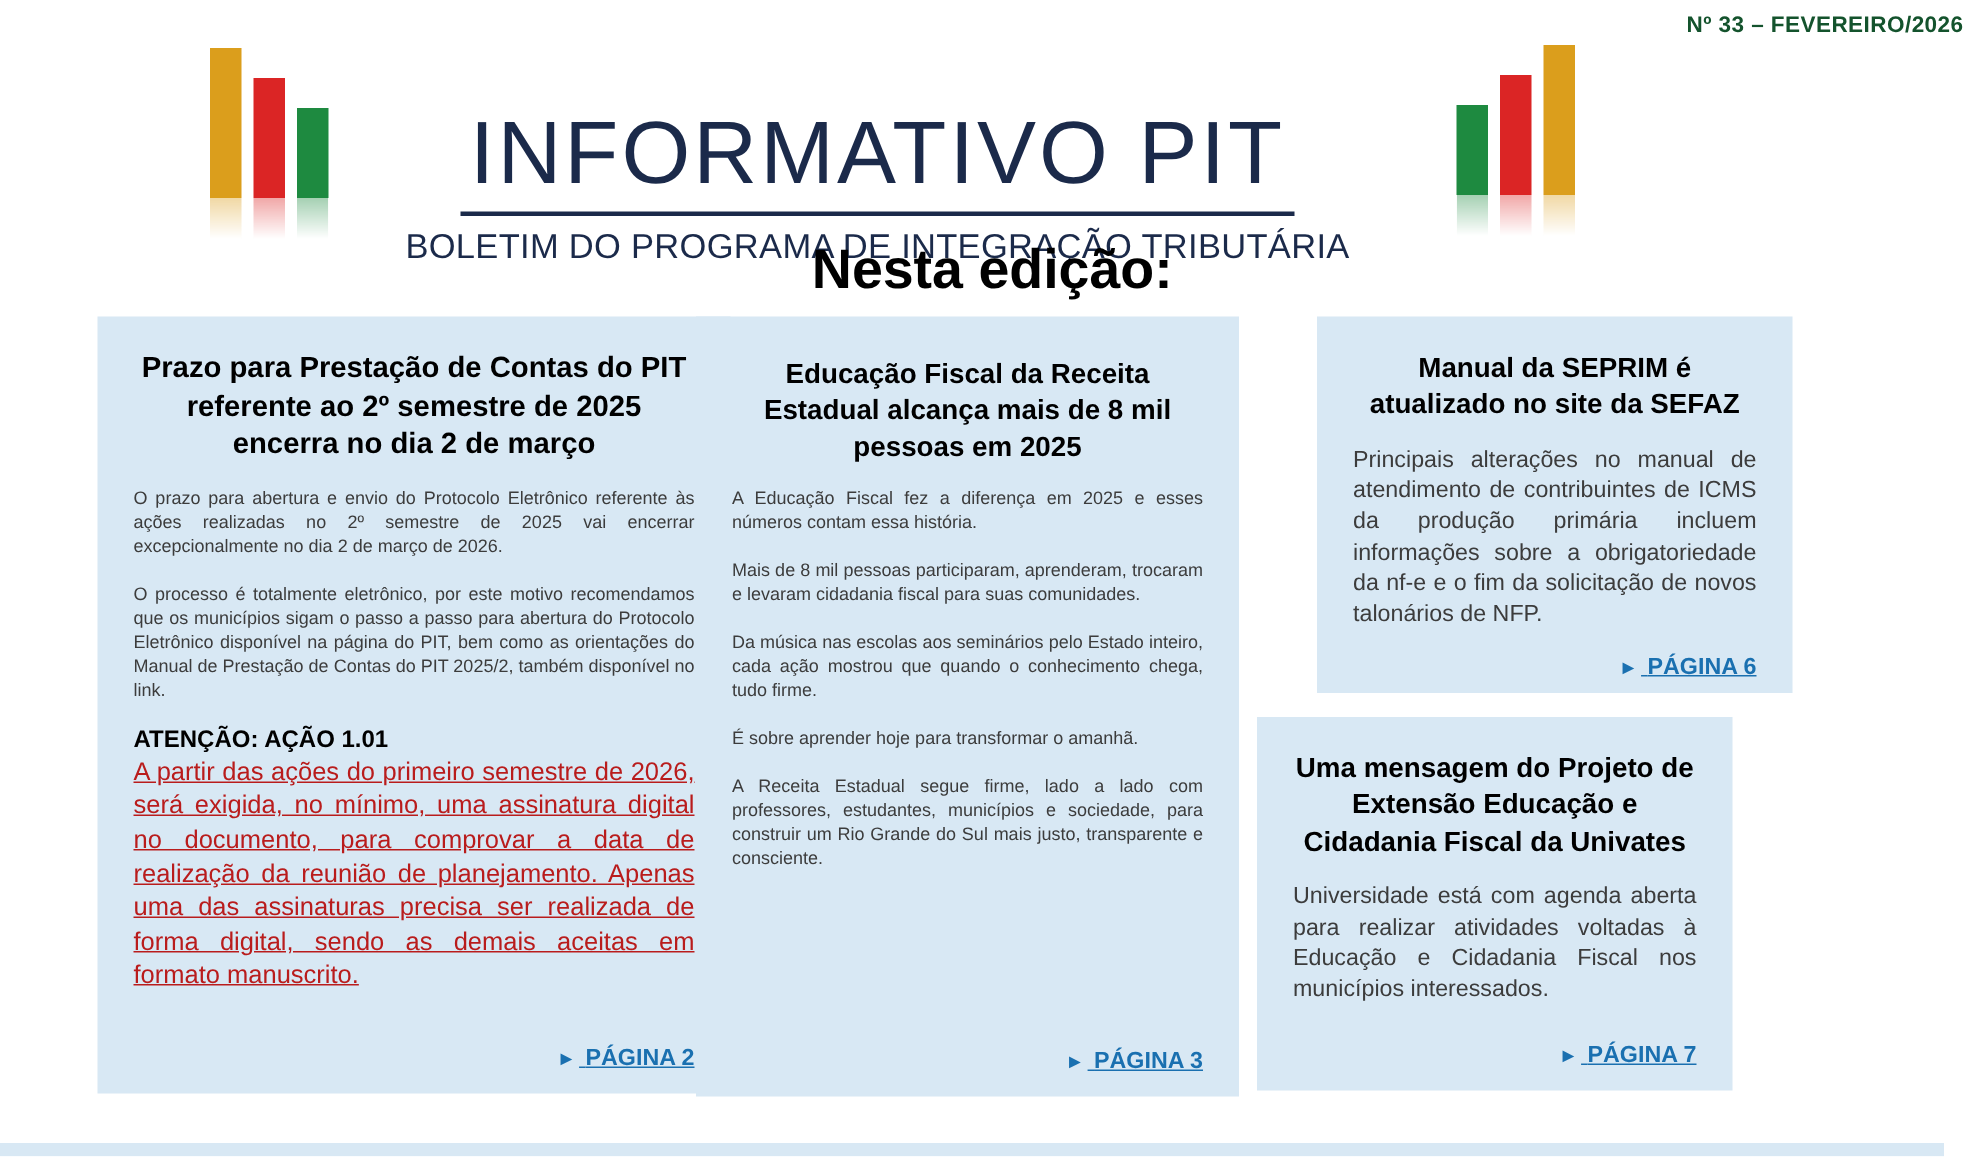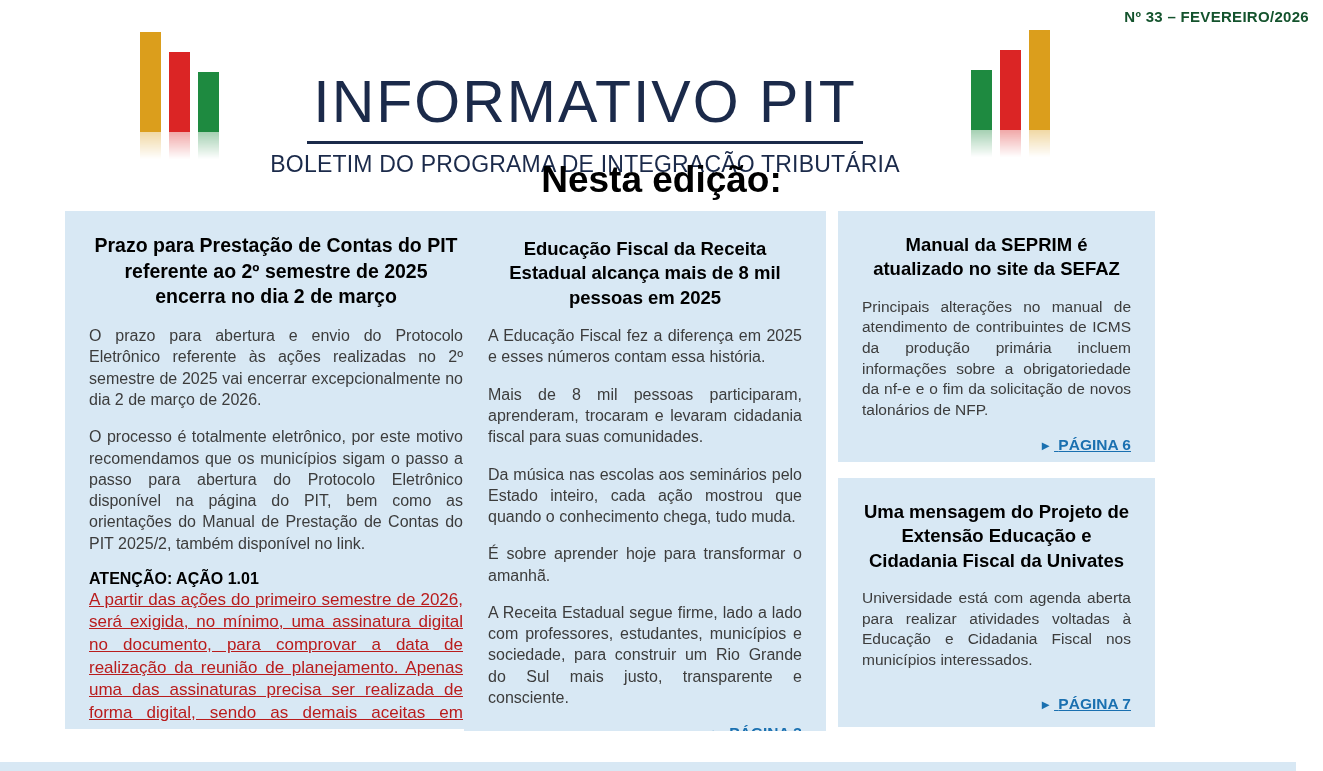--- a/index.html
+++ b/index.html
@@ -31,27 +31,27 @@
   .newsletter-subtitle { margin-top:7px; font-size:23px; letter-spacing:0.2px; }
 
   .section-heading { position:absolute; top:159px; left:0; width:100%; text-align:center;
       font-size:37px; font-weight:bold; color:#000; }
 
   
   .card { position:absolute; background:#D8E8F4; display:flex; flex-direction:column;
       padding:22px 24px 14px; overflow:hidden; }
   .card-1 { left:33px;  top:211px; width:422px; height:518px;margin-left:32px; }
   .card-2 { left:464px; top:211px; width:362px; height:520px; padding-top:26px; }
-  .card-3 { left:838px; top:211px; width:317px; height:251px; }
+  .card-3 { left:878px; top:211px; width:317px; height:251px; }
   .card-4 { left:838px; top:478px; width:317px; height:249px; }
 
   .card-title { font-size:19.5px; font-weight:bold; text-align:center; color:#000;
       line-height:1.32; margin-bottom:15px; }
   .card-2 .card-title, .card-3 .card-title, .card-4 .card-title { font-size:18.5px; }
-  .card p.body { font-size:16px; color:#3c3c3c; text-align:justify; line-height:1.33; margin-bottom:16px; }
+  .card p.body { font-size:12px; color:#3c3c3c; text-align:justify; line-height:1.33; margin-bottom:16px; }
   .card-3 p.body, .card-4 p.body { font-size:15.5px; }
   .attention-heading { font-size:16px; font-weight:bold; color:#000; margin-bottom:1px; }
   .attention-body { font-size:17px; color:#b91c1c; text-align:justify; line-height:1.33;text-decoration:underline; }
 
   .card-link { margin-top:auto; text-align:right; font-size:15.5px; font-weight:bold;
       color:#1A70B0; text-decoration:underline; cursor:pointer; white-space:nowrap; }
   .card-link .arrow { font-size:13px; letter-spacing:2px; text-decoration:none; display:inline-block; }
 
   .footer-bar { position:absolute; left:0; bottom:0; width:1296px; height:9px; background:#D8E8F4; }
 </style>
@@ -105,21 +105,21 @@
     <p class="body">O processo é totalmente eletrônico, por este motivo recomendamos que os municípios sigam o passo a passo para abertura do Protocolo Eletrônico disponível na página do PIT, bem como as orientações do Manual de Prestação de Contas do PIT 2025/2, também disponível no link.</p>
     <div class="attention-heading">ATENÇÃO: AÇÃO 1.01</div>
     <p class="attention-body">A partir das ações do primeiro semestre de 2026, será exigida, no mínimo, uma assinatura digital no documento, para comprovar a data de realização da reunião de planejamento. Apenas uma das assinaturas precisa ser realizada de forma digital, sendo as demais aceitas em formato manuscrito.</p>
     <div class="card-link"><span class="arrow">►</span> <span>PÁGINA 2</span></div>
   </div>
 
   <div class="card card-2">
     <div class="card-title">Educação Fiscal da Receita Estadual alcança mais de 8 mil pessoas em 2025</div>
     <p class="body">A Educação Fiscal fez a diferença em 2025 e esses números contam essa história.</p>
     <p class="body">Mais de 8 mil pessoas participaram, aprenderam, trocaram e levaram cidadania fiscal para suas comunidades.</p>
-    <p class="body">Da música nas escolas aos seminários pelo Estado inteiro, cada ação mostrou que quando o conhecimento chega, tudo muda.</p>
+    <p class="body">Da música nas escolas aos seminários pelo Estado inteiro, cada ação mostrou que quando o conhecimento chega, tudo firme.</p>
     <p class="body">É sobre aprender hoje para transformar o amanhã.</p>
     <p class="body">A Receita Estadual segue firme, lado a lado com professores, estudantes, municípios e sociedade, para construir um Rio Grande do Sul mais justo, transparente e consciente.</p>
     <div class="card-link"><span class="arrow">►</span> <span>PÁGINA 3</span></div>
   </div>
 
   <div class="card card-3">
     <div class="card-title">Manual da SEPRIM é atualizado no site da SEFAZ</div>
     <p class="body">Principais alterações no manual de atendimento de contribuintes de ICMS da produção primária incluem informações sobre a obrigatoriedade da nf-e e o fim da solicitação de novos talonários de NFP.</p>
     <div class="card-link"><span class="arrow">►</span> <span>PÁGINA 6</span></div>
   </div>

